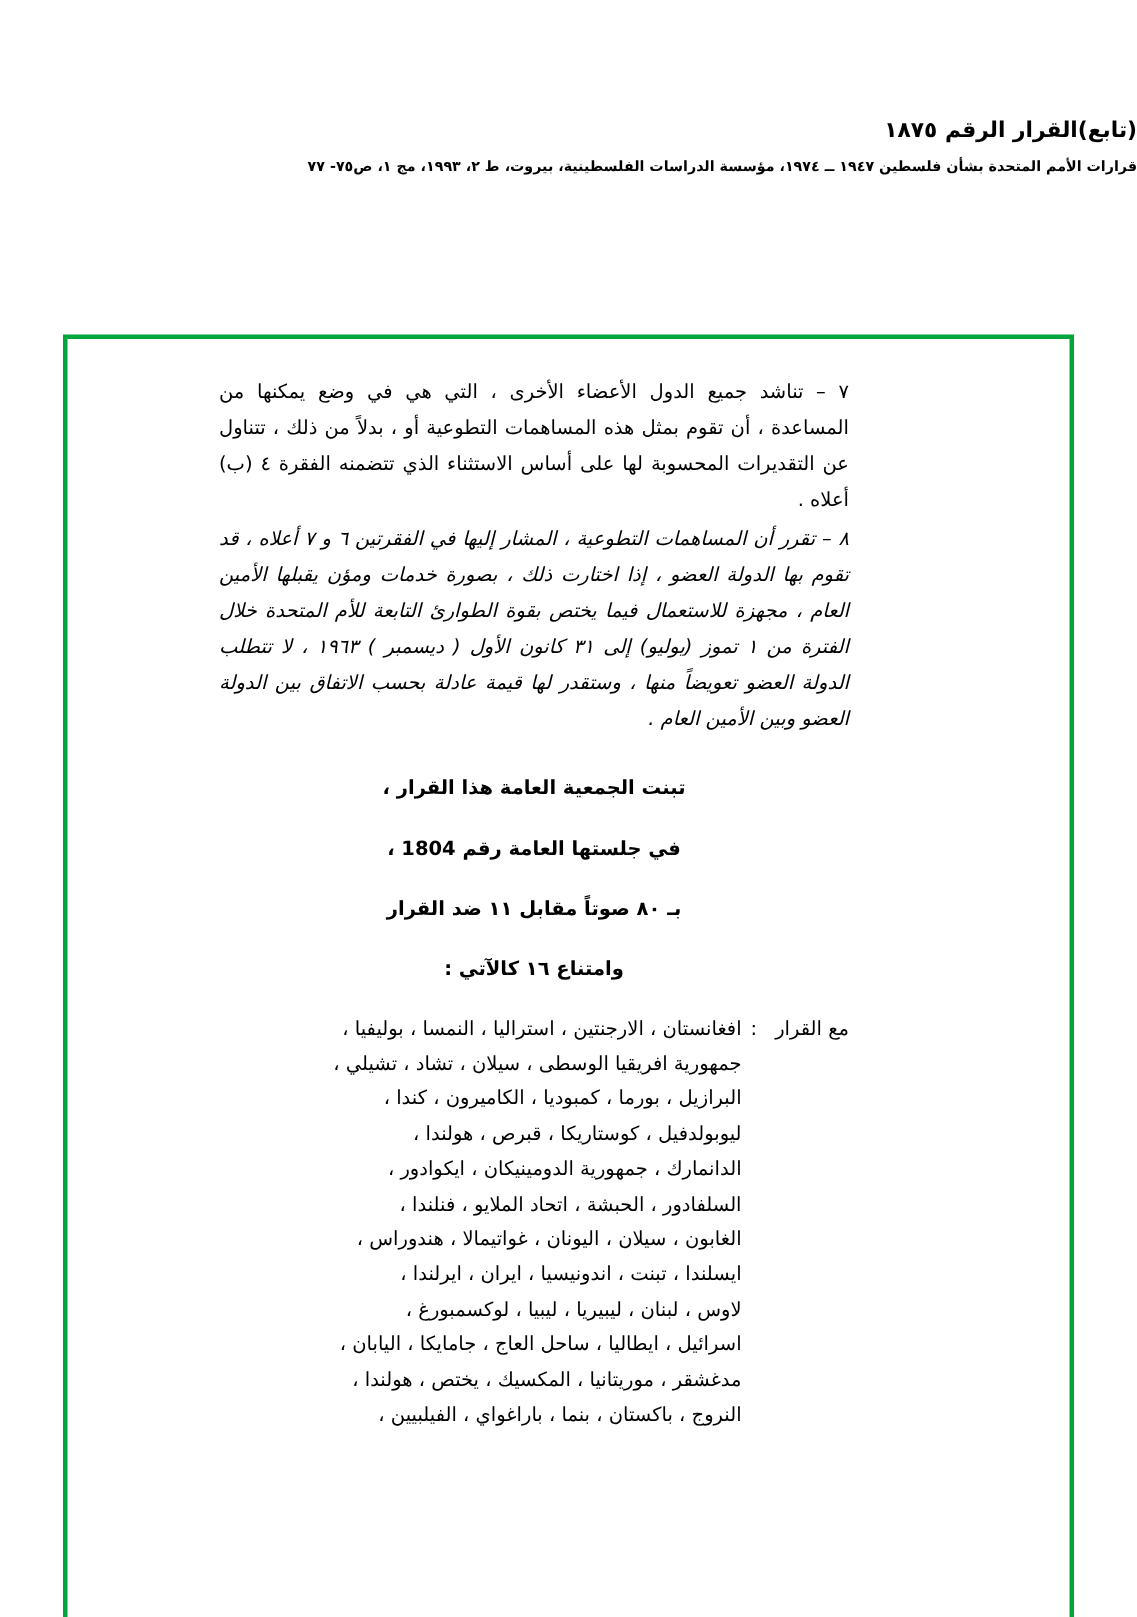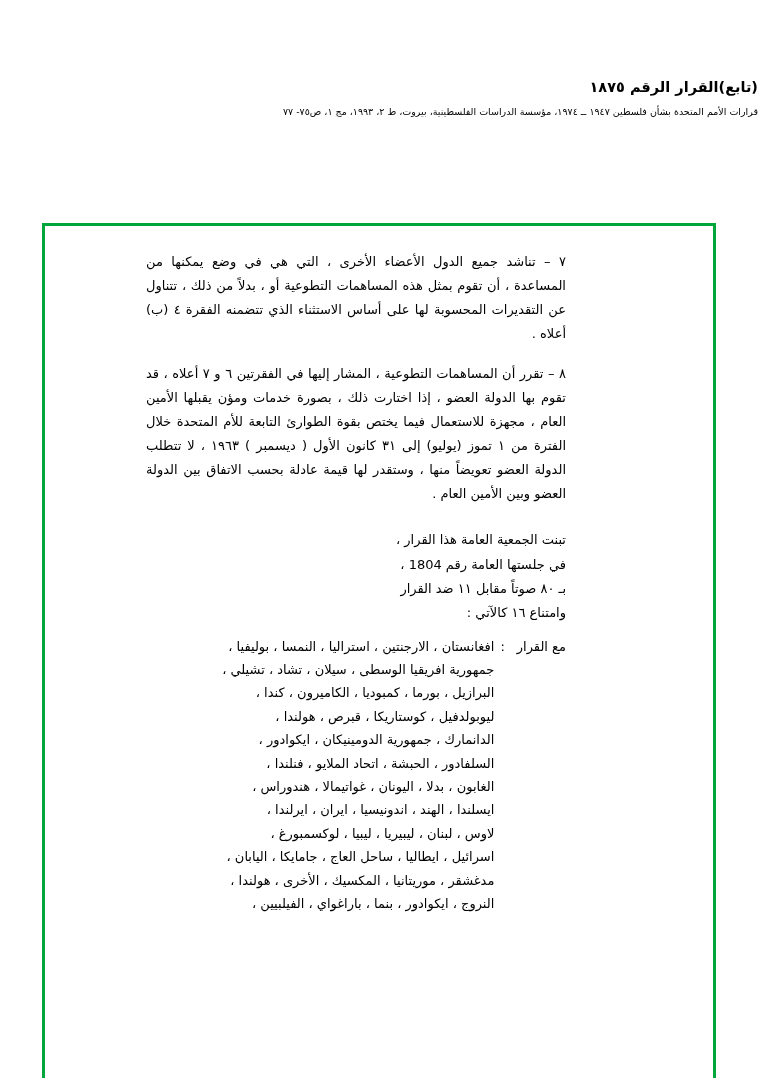--- a/index.html
+++ b/index.html
@@ -25,21 +25,21 @@
     margin-top: 78px;
   }
   .doc-title {
     font-size: 14.5px;
     font-weight: bold;
     letter-spacing: 0px;
     line-height: 1.3;
   }
   .doc-source {
     font-size: 9.5px;
-    font-weight: normal;
+    font-weight: bold;
     margin-top: 9px;
     line-height: 1.35;
   }
   .frame {
     position: absolute;
     top: 145px;
     right: 42px;
     left: 42px;
     bottom: 48px;
     border: 3px solid #00a63c;
@@ -62,30 +62,32 @@
     font-size: 13px;
     line-height: 1.85;
     text-align: justify;
     text-justify: inter-word;
   }
   .para {
     margin: 0 0 2px 0;
     text-align: justify;
   }
   .para.p8 {
-    margin-top: 16px;
+    margin-top: 2px;
+    font-style: italic;
   }
   .vote-block {
     margin-top: 22px;
     line-height: 1.85;
     font-size: 13px;
   }
   .vote-line {
-    margin: 0;
-    text-align: right;
+    margin: 16px;
+    text-align: center;
+    font-weight: bold;
   }
   .with-block {
     margin-top: 10px;
     display: flex;
     flex-direction: row;
     align-items: flex-start;
     font-size: 13px;
     line-height: 1.8;
   }
   .with-label {
@@ -135,25 +137,25 @@
       <div class="with-block">
         <div class="with-label">مع القرار</div>
         <div class="with-colon">:</div>
         <div class="with-list">
           <span class="cl">افغانستان ، الارجنتين ، استراليا ، النمسا ، بوليفيا ،</span>
           <span class="cl">جمهورية افريقيا الوسطى ، سيلان ، تشاد ، تشيلي ،</span>
           <span class="cl">البرازيل ، بورما ، كمبوديا ، الكاميرون ، كندا ،</span>
           <span class="cl">ليوبولدفيل ، كوستاريكا ، قبرص ، هولندا ،</span>
           <span class="cl">الدانمارك ، جمهورية الدومينيكان ، ايكوادور ،</span>
           <span class="cl">السلفادور ، الحبشة ، اتحاد الملايو ، فنلندا ،</span>
-          <span class="cl">الغابون ، بدلا ، اليونان ، غواتيمالا ، هندوراس ،</span>
-          <span class="cl">ايسلندا ، الهند ، اندونيسيا ، ايران ، ايرلندا ،</span>
+          <span class="cl">الغابون ، سيلان ، اليونان ، غواتيمالا ، هندوراس ،</span>
+          <span class="cl">ايسلندا ، تبنت ، اندونيسيا ، ايران ، ايرلندا ،</span>
           <span class="cl">لاوس ، لبنان ، ليبيريا ، ليبيا ، لوكسمبورغ ،</span>
           <span class="cl">اسرائيل ، ايطاليا ، ساحل العاج ، جامايكا ، اليابان ،</span>
-          <span class="cl">مدغشقر ، موريتانيا ، المكسيك ، الأخرى ، هولندا ،</span>
-          <span class="cl">النروج ، ايكوادور ، بنما ، باراغواي ، الفيلبيين ،</span>
+          <span class="cl">مدغشقر ، موريتانيا ، المكسيك ، يختص ، هولندا ،</span>
+          <span class="cl">النروج ، باكستان ، بنما ، باراغواي ، الفيلبيين ،</span>
         </div>
       </div>
 
     </div>
   </div>
 
 </div>
 
 </body></html>

